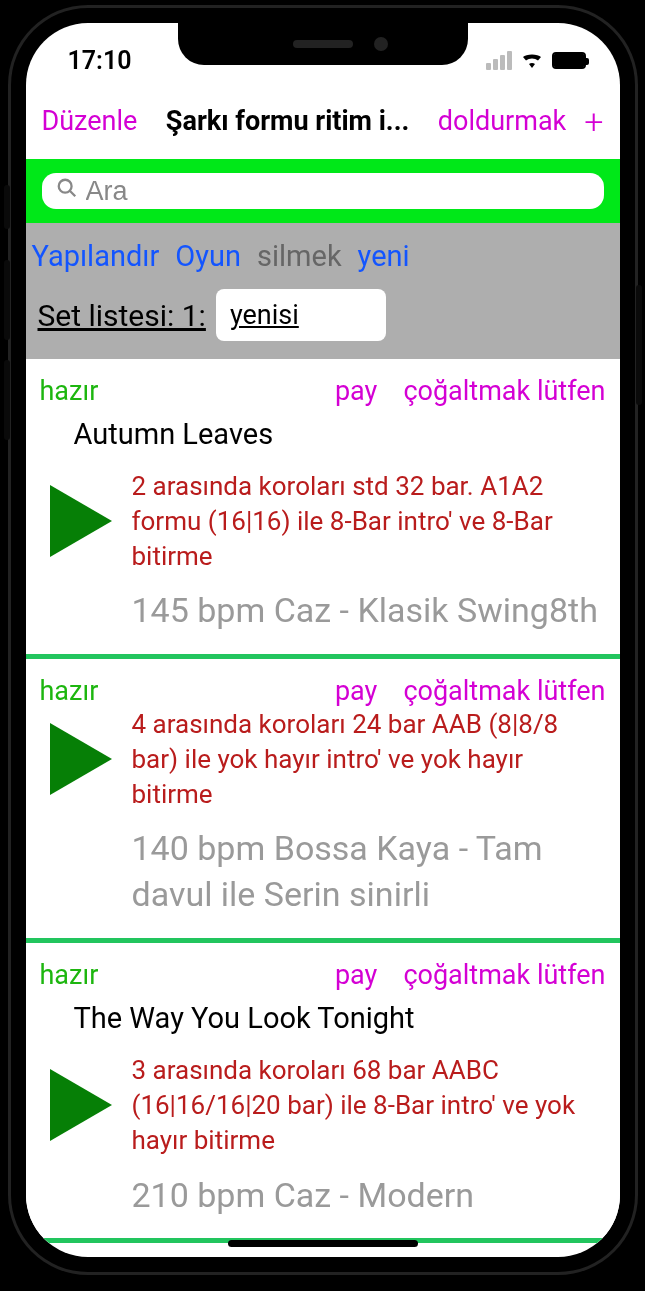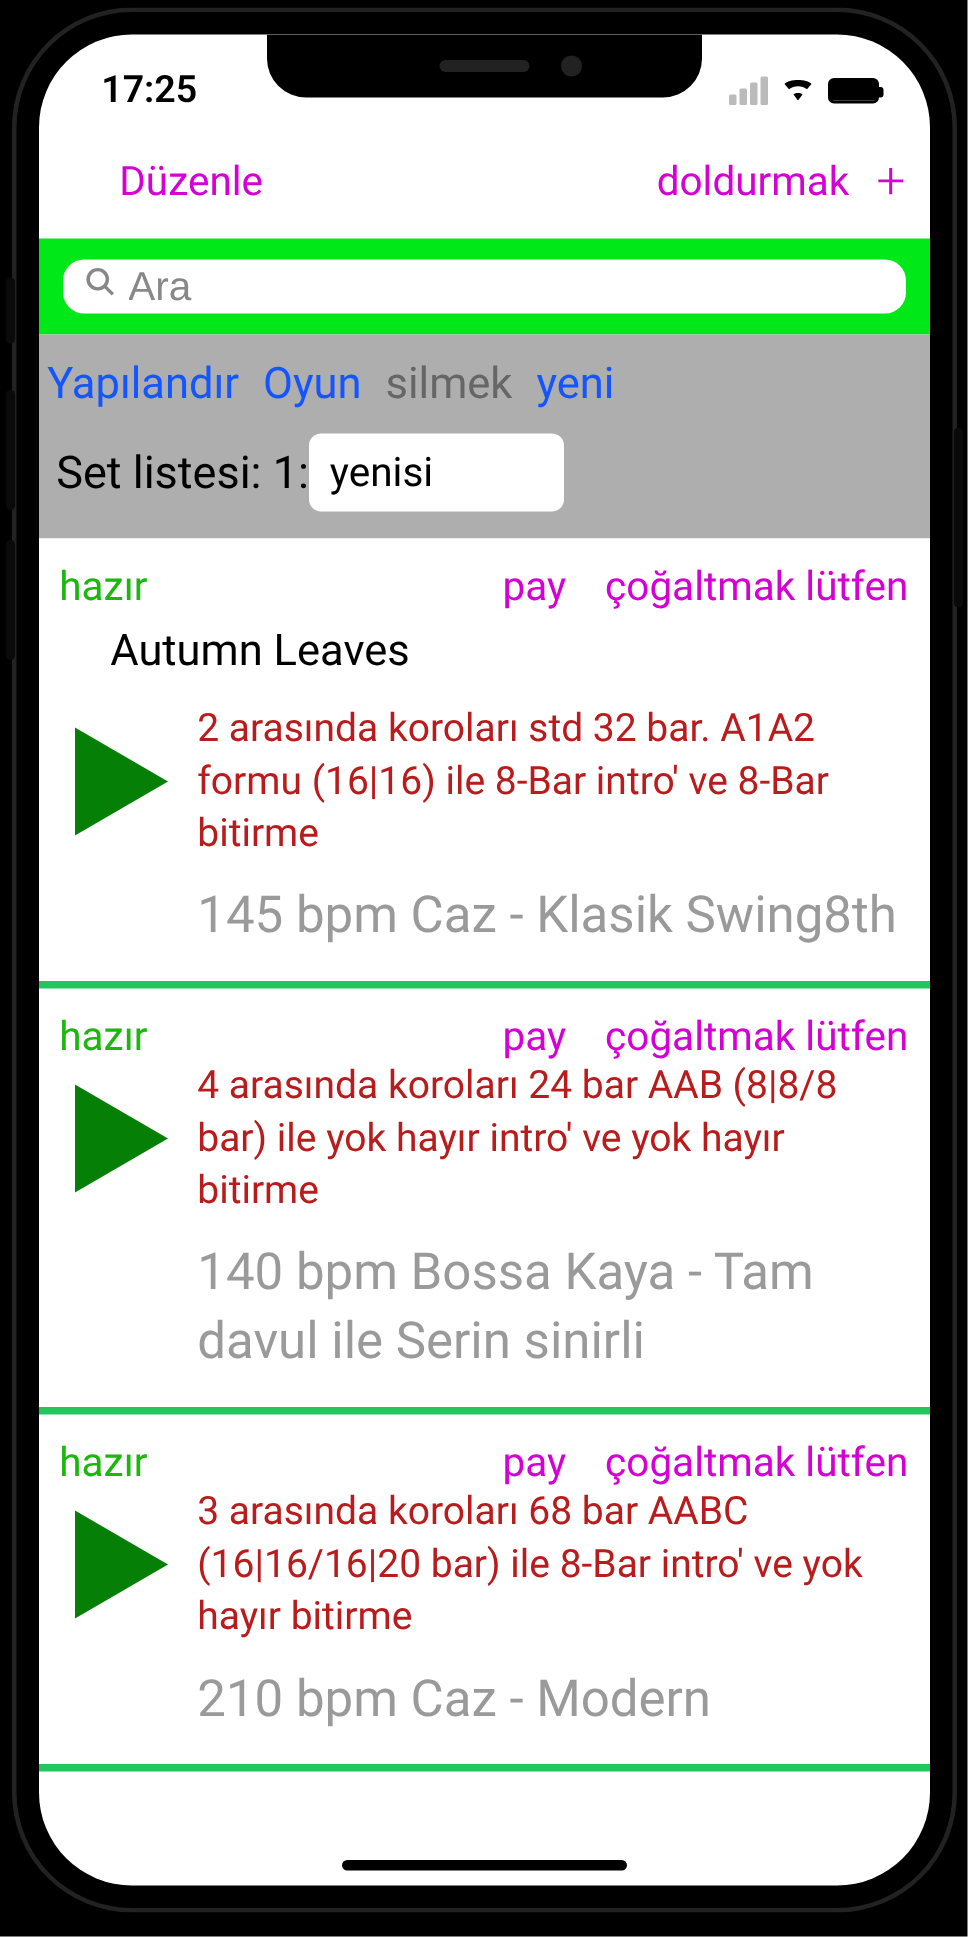--- a/index.html
+++ b/index.html
@@ -66,21 +66,21 @@
     .bars span:nth-child(4){height:19px;}
     .wifi-icon { font-size:22px; }
     .battery { width:34px; height:17px; border:2px solid #000; border-radius:4px; position:relative; }
     .battery::after { content:""; position:absolute; right:-5px; top:4px; width:3px; height:7px; background:#000; border-radius:0 2px 2px 0;}
     .battery-fill { width:100%; height:100%; background:#000; border-radius:1px; }
 
     .nav-bar {
       display:flex; align-items:center; justify-content:space-between;
       padding: 18px 16px 18px 16px; font-size:27px;
     }
-    .nav-left { color:#d400d4;margin-left:38px; }
+    .nav-left { color:#d400d4; }
     .nav-title { color:#000; font-weight:700; flex:0 1 auto; white-space:nowrap; overflow:hidden; text-overflow:ellipsis; margin:0 4px;}
     .nav-fill { color:#d400d4; }
     .nav-right { display:flex; align-items:center; gap:18px; }
     .plus-icon { color:#d400d4; font-size:34px; font-weight:300; }
 
     .search-wrap {
       background:#00e818;
       padding: 14px 16px;
     }
     .search-field {
@@ -90,21 +90,21 @@
     .search-icon { color:#888; font-size:24px; }
     .search-input {
       border:none; outline:none; font-size:27px; color:#333; flex:1; background:transparent;
     }
     .search-input::placeholder { color:#888; }
 
     .config-area { background:#aeaeae; padding:10px 6px 18px 6px; }
     .config-row1 { display:flex; gap:16px; font-size:29px; padding:6px 2px 16px 0; }
     .txt-blue { color:#1355ff; }
     .txt-gray { color:#666; }
-    .config-row2 { display:flex; align-items:center; font-size:30px; padding-left:6px; }
+    .config-row2 { display:flex; align-items:center; gap:10px; font-size:30px; padding-left:6px;text-decoration:underline; }
     .yenisi-box { background:#fff; border-radius:8px; padding:10px 14px; font-size:27px; min-width:170px; color:#000; }
 
     .list { background:#fff; }
     .song-item { padding: 16px 14px 20px 14px; border-bottom: 5px solid #22c55e; }
     .item-head { display:flex; justify-content:space-between; align-items:flex-start;}
     .status-left { color:#1db60f; font-size:27px; }
     .item-actions { display:flex; gap:26px; font-size:27px; color:#d400d4; }
     .song-title { font-size:29px; color:#000; padding: 10px 0 18px 34px; }
     .song-body { display:flex; gap:20px; align-items:flex-start; padding-left:10px;}
     .play-tri {
@@ -120,41 +120,42 @@
 
 <div class="phone-frame">
   <div class="side-btn side-left-1"></div>
   <div class="side-btn side-left-2"></div>
   <div class="side-btn side-left-3"></div>
   <div class="side-btn side-right"></div>
   <div class="phone-screen">
     <div class="notch"></div>
 
     <div class="status-bar">
-      <div>17:25</div>
+      <div>17:10</div>
       <div class="status-right">
         <div class="bars">
             <span></span>
             <span></span>
             <span></span>
             <span></span>
           </div>
         <div class="wifi-icon">
           <svg width="24" height="18" viewBox="0 0 24 18">
               <path d="M12 18l-3-4c1.8-1.3 4.2-1.3 6 0l-3 4zm-6-7.5l-3-3.5C6 3.5 18 3.5 21 7l-3 3.5c-3.3-2.7-8.7-2.7-12 0z" fill="#000"></path>
             </svg>
         </div>
         <div class="battery">
             <div class="battery-fill"></div>
           </div>
       </div>
     </div>
 
     <div class="nav-bar">
       <span class="nav-left">Düzenle</span>
+      <span class="nav-title">Şarkı formu ritim i...</span>
       <div class="nav-right">
         <span class="nav-fill">doldurmak</span>
         <span class="plus-icon">+</span>
       </div>
     </div>
 
     <div class="search-wrap">
       <div class="search-field">
         <span class="search-icon">
           <svg width="22" height="22" viewBox="0 0 24 24" fill="none" stroke="#888" stroke-width="2.5">
@@ -217,20 +218,21 @@
       </div>
 
       <div class="song-item">
         <div class="item-head">
           <span class="status-left">hazır</span>
           <div class="item-actions">
             <span>pay</span>
             <span>çoğaltmak lütfen</span>
           </div>
         </div>
+        <div class="song-title">The Way You Look Tonight</div>
         <div class="song-body">
           <div class="play-tri"></div>
           <div>
             <div class="song-desc">3 arasında koroları 68 bar AABC (16|16/16|20 bar) ile 8-Bar intro' ve yok hayır bitirme</div>
             <div class="song-meta">210 bpm Caz - Modern</div>
           </div>
         </div>
       </div>
 
     </div>

